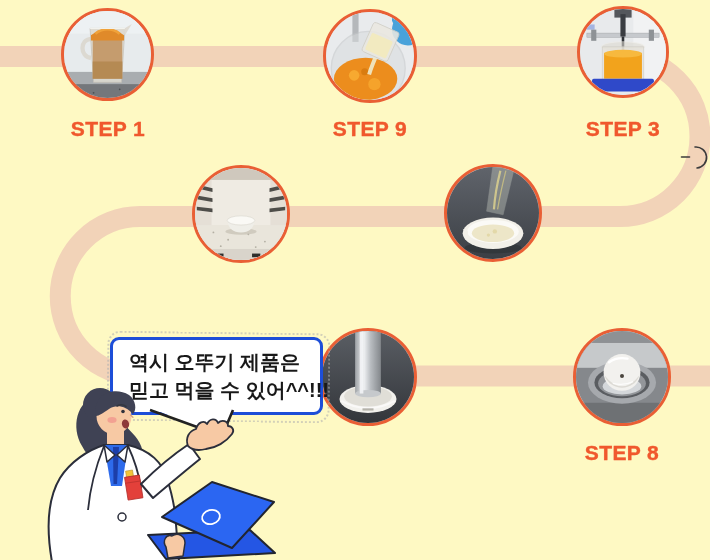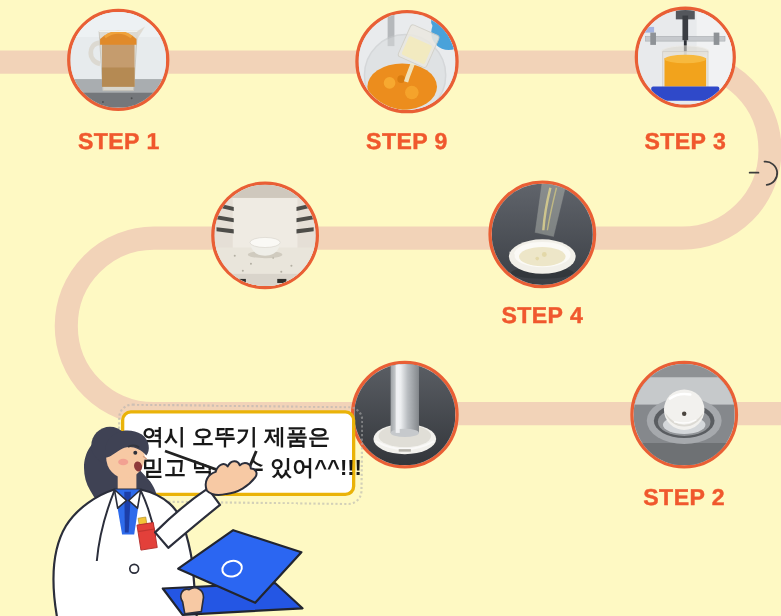--- a/index.html
+++ b/index.html
@@ -15,22 +15,22 @@
   }
   .step-circle svg{width:100%;height:100%;}
   .step-label{
     position:absolute;width:160px;text-align:center;
     color:#F0582D;font-weight:800;font-size:21px;letter-spacing:.4px;
     -webkit-text-stroke:.4px #F0582D;
   }
   
   .bubble{
     position:absolute;left:110px;top:337px;width:191px;height:64px;
-    background:#ffffff;border:3px solid #eab308;border-radius:9px;
-    padding:8px 0 0 16px;box-sizing:content-box;z-index:6;margin-top:36px;
+    background:#ffffff;border:3px solid #1d4ed8;border-radius:9px;
+    padding:8px 0 0 16px;box-sizing:content-box;z-index:6;
   }
   .bubble::after{
     content:'';position:absolute;inset:-8px -10px -10px -6px;
     border:2px dotted #b0b0b0;border-radius:13px;transform:rotate(.7deg);
     opacity:.55;pointer-events:none;
   }
   .bubble .line{
     font-size:20px;line-height:28px;font-weight:600;color:#181818;
     white-space:nowrap;
   }
@@ -131,21 +131,20 @@
         <path d="M64,4 C60,20 57,34 55,46" stroke="#CDC382" stroke-width="1.4" fill="none" opacity=".8"></path>
         <ellipse cx="50" cy="88" rx="31" ry="6" fill="#2C3034" opacity=".6"></ellipse>
         <ellipse cx="50" cy="72" rx="33" ry="17" fill="#F2F0E9"></ellipse>
         <ellipse cx="50" cy="70" rx="28" ry="12.5" fill="#FBFAF6"></ellipse>
         <ellipse cx="50" cy="72" rx="23" ry="9.5" fill="#EDE6C8"></ellipse>
         <circle cx="52" cy="70" r="2.4" fill="#E3D8A8"></circle>
           <circle cx="45" cy="74" r="1.8" fill="#E3D8A8"></circle>
         <path d="M17,67 l6,3 l-1,4 Z" fill="#F2F0E9"></path>
       </svg>
     </div>
-    <div class="step-label" style="left:413px;top:276px;">STEP 4</div>
 
     <div class="step-circle" style="left:192px;top:165px;width:98px;height:98px;">
       <svg viewBox="0 0 100 100" preserveAspectRatio="xMidYMid slice">
         <rect width="100" height="100" fill="#E5DFD6"></rect>
         <path d="M0,0 H100 L82,13 H18 Z" fill="#CFC8BD"></path>
         <rect x="18" y="13" width="64" height="50" fill="#EFEBE3"></rect>
         <g fill="#4E4D49">
           <path d="M2,18 L19,22 L19,26 L2,22 Z"></path>
             <path d="M2,30 L19,33 L19,37 L2,34 Z"></path>
             <path d="M2,42 L19,44 L19,48 L2,46 Z"></path>
@@ -206,21 +205,21 @@
         <ellipse cx="50" cy="56" rx="30" ry="17" fill="#5A5D61"></ellipse>
         <ellipse cx="50" cy="57" rx="26" ry="14" fill="#93969A"></ellipse>
         <ellipse cx="50" cy="60" rx="21" ry="9" fill="#D4D7DA"></ellipse>
         <circle cx="50" cy="45" r="20" fill="#F2F1EE"></circle>
         <path d="M31,48 A20,20 0 0 0 69,48 Q60,60 50,60 Q40,60 31,48 Z" fill="#DCDAD4"></path>
         <path d="M36,34 Q44,28 56,30" fill="none" stroke="#FFFFFF" stroke-width="2.6" stroke-linecap="round"></path>
         <circle cx="50" cy="49" r="2.2" fill="#4A453E"></circle>
         <path d="M62,55 Q52,60 40,57" fill="none" stroke="#FFFFFF" stroke-width="1.4" opacity=".8"></path>
       </svg>
     </div>
-    <div class="step-label" style="left:542px;top:441px;">STEP 2</div>
+    <div class="step-label" style="left:542px;top:441px;">STEP 8</div>
   </div>
 
   <div class="bubble">
     <div class="line">역시 오뚜기 제품은</div>
     <div class="line">믿고 먹을 수 있어^^!!!</div>
   </div>
   <svg class="tail" width="710" height="560" viewBox="0 0 710 560" style="pointer-events:none;">
     <path d="M150,408 L233,408 L222,436 Z" fill="#ffffff"></path>
     <path d="M150,410 L222,436 L233,410" fill="none" stroke="#222222" stroke-width="2.6" stroke-linejoin="round"></path>
   </svg>

